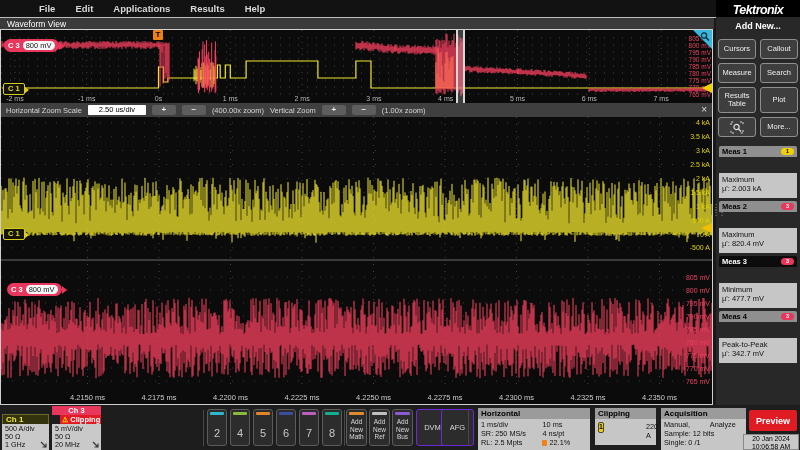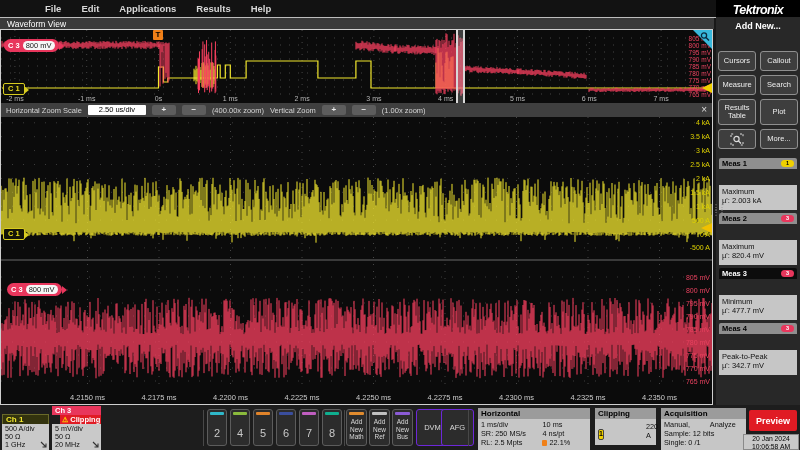--- a/index.html
+++ b/index.html
@@ -2,21 +2,21 @@
 <html><head>
 <meta charset="utf-8">
 <style>
   html,body{margin:0;padding:0;background:#000;}
   .app{position:relative;width:800px;height:450px;background:#181818;overflow:hidden;
        font-family:"Liberation Sans",sans-serif;-webkit-font-smoothing:antialiased;}
   
   .menubar{position:absolute;top:0;left:0;width:716px;height:17px;background:#121212;
            display:flex;align-items:center;color:#d8d8d8;font-size:9.5px;font-weight:bold;}
   .menubar span{margin-left:20px;cursor:default;}
-  .menubar span:first-child{margin-left:17px;padding-left:28px;}
+  .menubar span:first-child{margin-left:11px;padding-left:28px;}
   .menuline{position:absolute;top:17px;left:0;width:716px;height:1px;background:#bdbdbd;}
   .titlebar{position:absolute;top:18px;left:0;width:714px;height:11px;background:#3a3a3a;
             color:#fff;font-size:8.5px;padding:1px 0 0 7px;box-sizing:border-box;}
   
   .display{position:absolute;top:29px;left:0;width:713px;height:376px;border:1px solid #cfcfcf;
            background:#0b0b0b;box-sizing:border-box;}
   .ov-wrap{position:relative;width:711px;height:73px;}
   .zoombar{position:relative;width:711px;height:14px;background:#3f3f3f;display:flex;align-items:center;
            font-size:7.5px;color:#d6d6d6;gap:6px;padding:0 5px;box-sizing:border-box;}
   .zb-input{background:#fff;color:#000;width:58px;height:10px;border-radius:1px;text-align:center;
@@ -43,21 +43,21 @@
            border-left:2px solid #d8d8d8;border-right:2px solid #d8d8d8;z-index:4;}
   .cyflag{position:absolute;right:0;top:0;width:0;height:0;border-top:19px solid #38b8dc;
           border-left:19px solid transparent;z-index:7;}
   .cyflag svg{position:absolute;top:-18px;right:1px;}
   .drag-dots{position:absolute;left:712px;top:205px;color:#9a9a9a;font-size:8px;line-height:5px;
              letter-spacing:-2px;z-index:9;}
   
   .sidebar{position:absolute;left:716px;top:0;width:84px;height:405px;background:#282828;}
   .logo{height:17px;background:#000;color:#fff;font-size:12.5px;font-weight:bold;font-style:italic;
         text-align:center;letter-spacing:-0.6px;padding-top:3px;box-sizing:border-box;}
-  .addnew{color:#fff;font-size:9px;font-weight:bold;text-align:center;margin:4px 0 20px;}
+  .addnew{color:#fff;font-size:9px;font-weight:bold;text-align:center;margin:4px 0 8px;}
   .btn-grid{display:grid;grid-template-columns:38px 38px;grid-template-rows:20px 20px 26px 20px;
             gap:4px;justify-content:center;}
   .sbtn{background:#3e3e3e;border:1px solid #8f8f8f;border-radius:3px;color:#eee;font-size:7.5px;
         display:flex;align-items:center;justify-content:center;text-align:center;line-height:8px;
         box-sizing:border-box;}
   .meas-list{margin-top:9px;display:flex;flex-direction:column;gap:3px;align-items:center;}
   .meas-card{width:78px;}
   .meas-head{height:11px;background:#8f8f8f;color:#000;font-size:7.5px;font-weight:bold;display:flex;
              justify-content:space-between;align-items:center;padding:0 3px;border-radius:2px 2px 0 0;}
   .meas-card.selected .meas-head{background:#0c0c0c;color:#fff;}
@@ -65,21 +65,21 @@
               line-height:7.5px;font-weight:bold;}
   .meas-body{background:#c6c6c6;color:#111;font-size:7.5px;padding:2px 3px 1px;line-height:9px;height:22px;margin-top:16px;}
   
   .bottombar{position:absolute;left:0;top:405px;width:800px;height:45px;background:#1d1d1d;}
   .chbadge{position:absolute;box-sizing:border-box;}
   .ch1{left:2px;top:9px;width:47px;}
   .ch1-head{height:10px;background:#33330e;color:#f2e72e;font-weight:bold;font-size:8px;
             padding:0px 3px;border:1px solid #6a6a2a;border-bottom:none;box-sizing:border-box;}
   .ch-body{background:#c9c9c9;color:#111;font-size:7.2px;padding:1px 3px 0;line-height:8.2px;position:relative;}
   .ch3{left:52px;top:1px;width:49px;}
-  .ch3-head{height:9px;background:#e8365c;color:#fff;font-weight:bold;font-size:7.5px;padding:0 3px;}
+  .ch3-head{height:9px;background:#e8365c;color:#fff;font-weight:bold;font-size:7.5px;padding:0 3px;text-align:center;}
   .clip-row{height:9px;background:#e01b24;color:#fff;font-size:7.5px;font-weight:bold;padding:0 2px;
             display:flex;gap:2px;align-items:center;margin-left:8px;}
   .warn-ico{color:#ffd400;font-size:7px;}
   .expand-arrow{position:absolute;right:2px;bottom:2px;}
   .chbtn{position:absolute;top:4px;width:20px;height:37px;background:#2c2c2c;border:1px solid #5c5c5c;
          border-radius:3px;color:#c9c9c9;font-size:11px;display:flex;align-items:flex-end;
          justify-content:center;padding-bottom:6px;box-sizing:border-box;}
   .stripe{position:absolute;top:2px;left:2px;right:2px;height:3px;border-radius:1px;}
   .addbtn{position:absolute;top:4px;width:21px;height:37px;background:#2c2c2c;border:1px solid #5c5c5c;
           border-radius:3px;color:#d9d9d9;font-size:6.5px;line-height:7.5px;text-align:center;
@@ -91,21 +91,21 @@
   .panel{position:absolute;top:3px;}
   .panel-head{height:11px;background:#9b9b9b;color:#000;font-size:8px;font-weight:bold;
               padding:1px 3px 0;box-sizing:border-box;}
   .panel-body{background:#c6c6c6;font-size:7.3px;color:#111;padding:1px 3px 2px;}
   .prow{display:flex;line-height:9.2px;}
   .prow .l{flex:1;}
   .prow .r{width:42%;display:flex;align-items:center;gap:2px;}
   .tpos-ico{display:inline-block;width:5px;height:6px;background:#f08018;border-radius:1px;}
   .trig-pill{width:13px;height:9px;background:#f0d000;border:1px solid #444;border-radius:2px;
              color:#000;font-size:7px;font-weight:bold;text-align:center;line-height:8px;}
-  .trig-row{display:flex;align-items:flex-end;gap:21px;padding-top:2px;}
+  .trig-row{display:flex;align-items:flex-start;gap:21px;padding-top:2px;}
   .preview{position:absolute;left:749px;top:5px;width:48px;height:21px;background:#e01b24;color:#fff;
            font-size:9px;font-weight:bold;border-radius:2px;display:flex;align-items:center;
            justify-content:center;}
   .datetime{position:absolute;left:743px;top:29px;width:56px;height:16px;background:#c9c9c9;color:#000;
             font-size:6.8px;line-height:8px;text-align:center;border:1px solid #8a8a8a;box-sizing:border-box;}
 </style>
 </head>
 <body>
 
 <div class="app">

